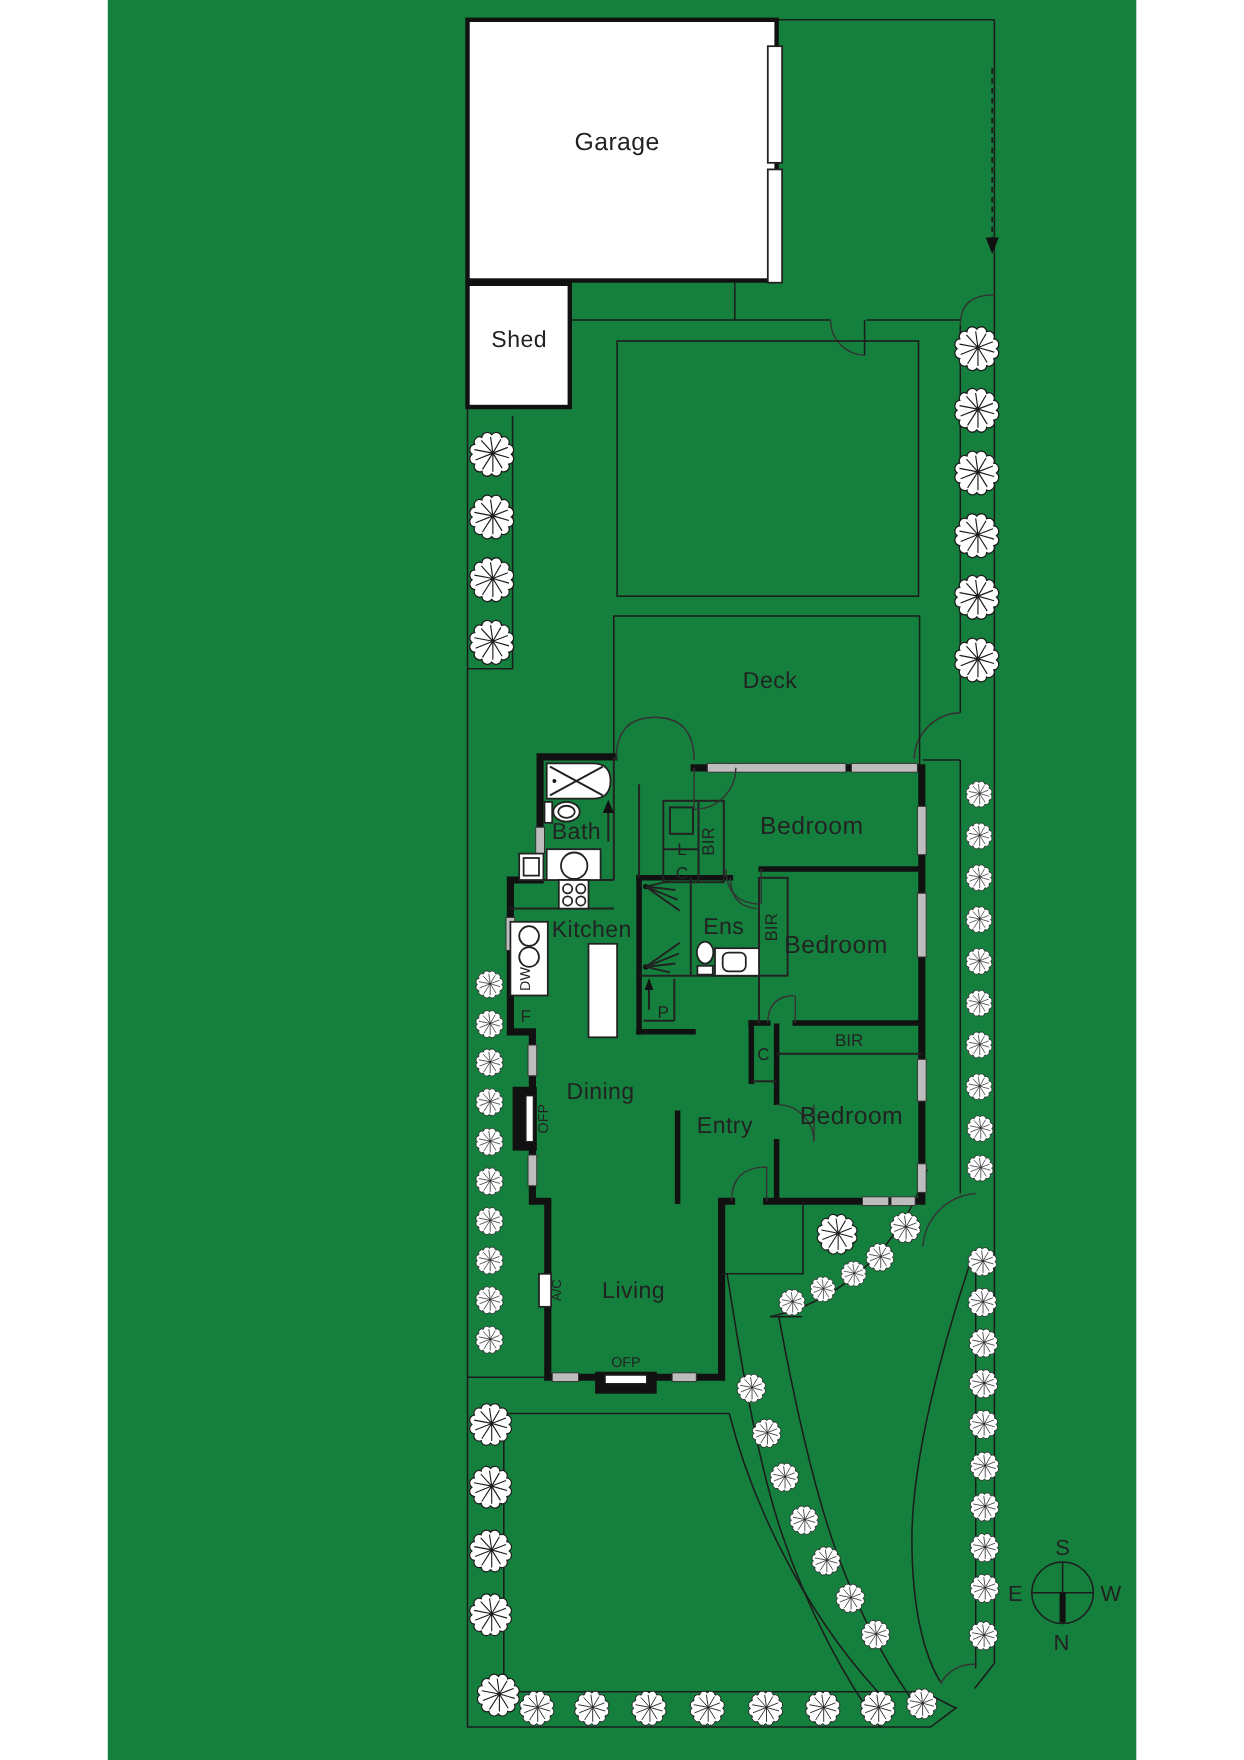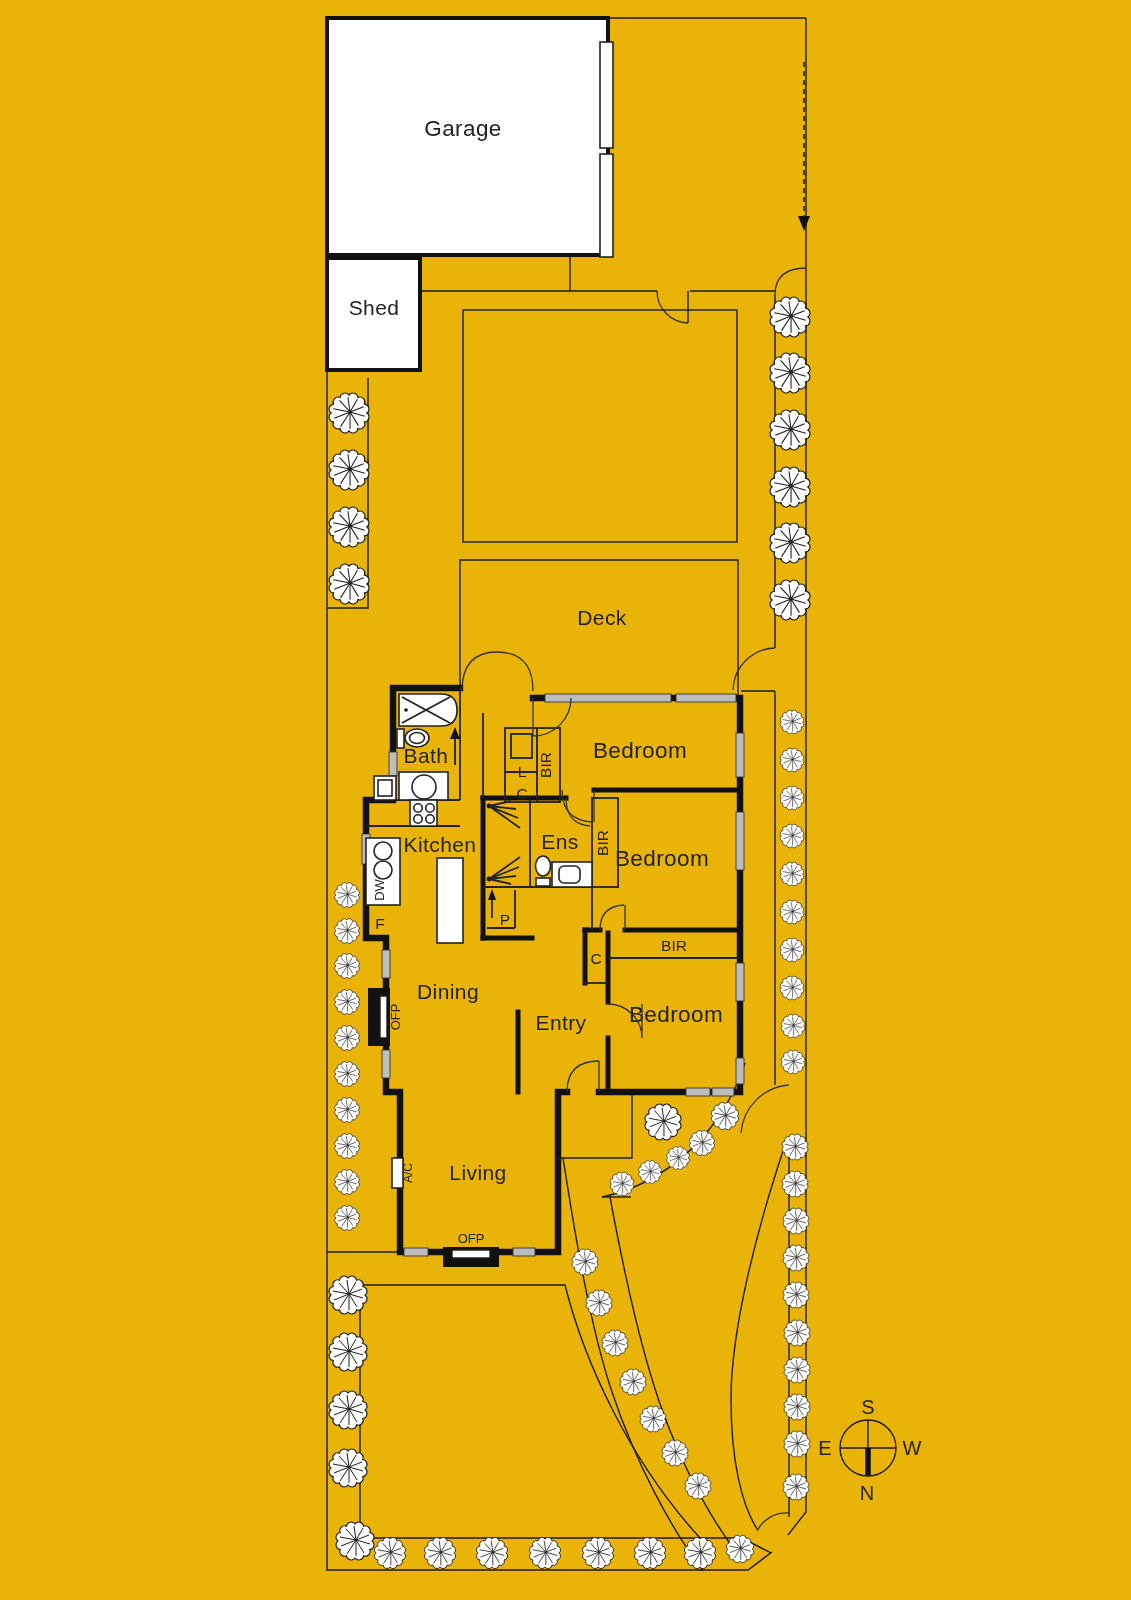--- a/index.html
+++ b/index.html
@@ -1,16 +1,16 @@
 <!DOCTYPE html>
 <html><head>
 <meta charset="utf-8">
 <style>
   html,body{margin:0;padding:0;background:#ffffff;}
-  .canvas{position:relative;width:1131px;height:1600px;margin:0 auto;background:#eab308;overflow:hidden;}
+  .canvas{position:relative;width:935px;height:1600px;margin:0 auto;background:#15803d;overflow:hidden;}
   svg{position:absolute;left:0;top:0;}
   svg text{font-family:"Liberation Sans",sans-serif;fill:#222;}
   .room-label{font-size:21px;letter-spacing:.4px;}
   .big-label{font-size:22.5px;letter-spacing:.4px;}
   .small-label{font-size:15.5px;}
   .tiny-label{font-size:13px;}
   .micro-label{font-size:12px;}
   .compass-label{font-size:20px;}
   .ln{stroke:#1c1c1c;fill:none;stroke-width:1.4;}
   .lnw{stroke:#1c1c1c;fill:#fff;stroke-width:1.4;}

